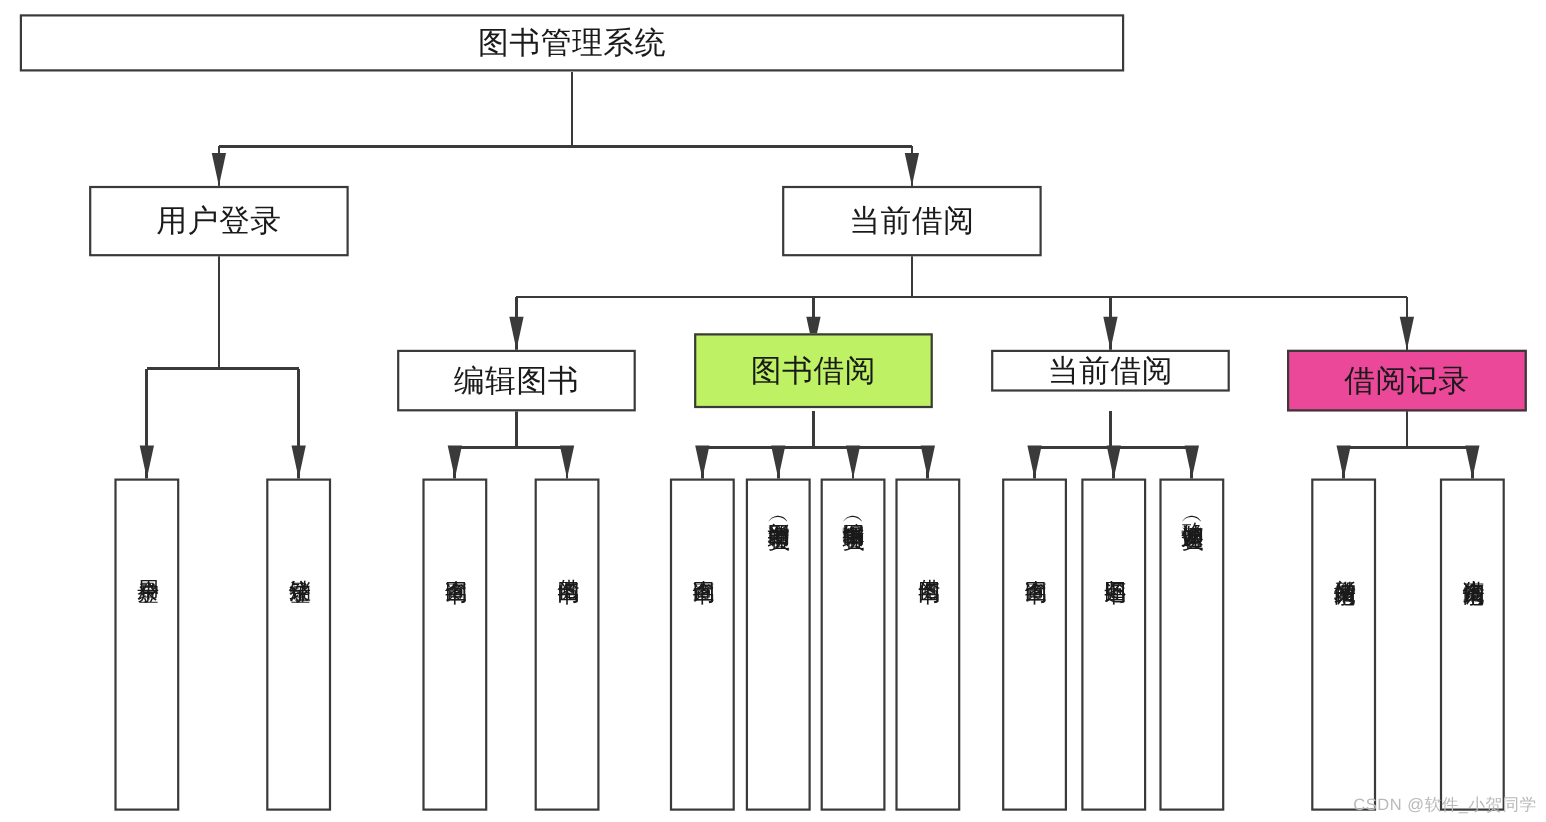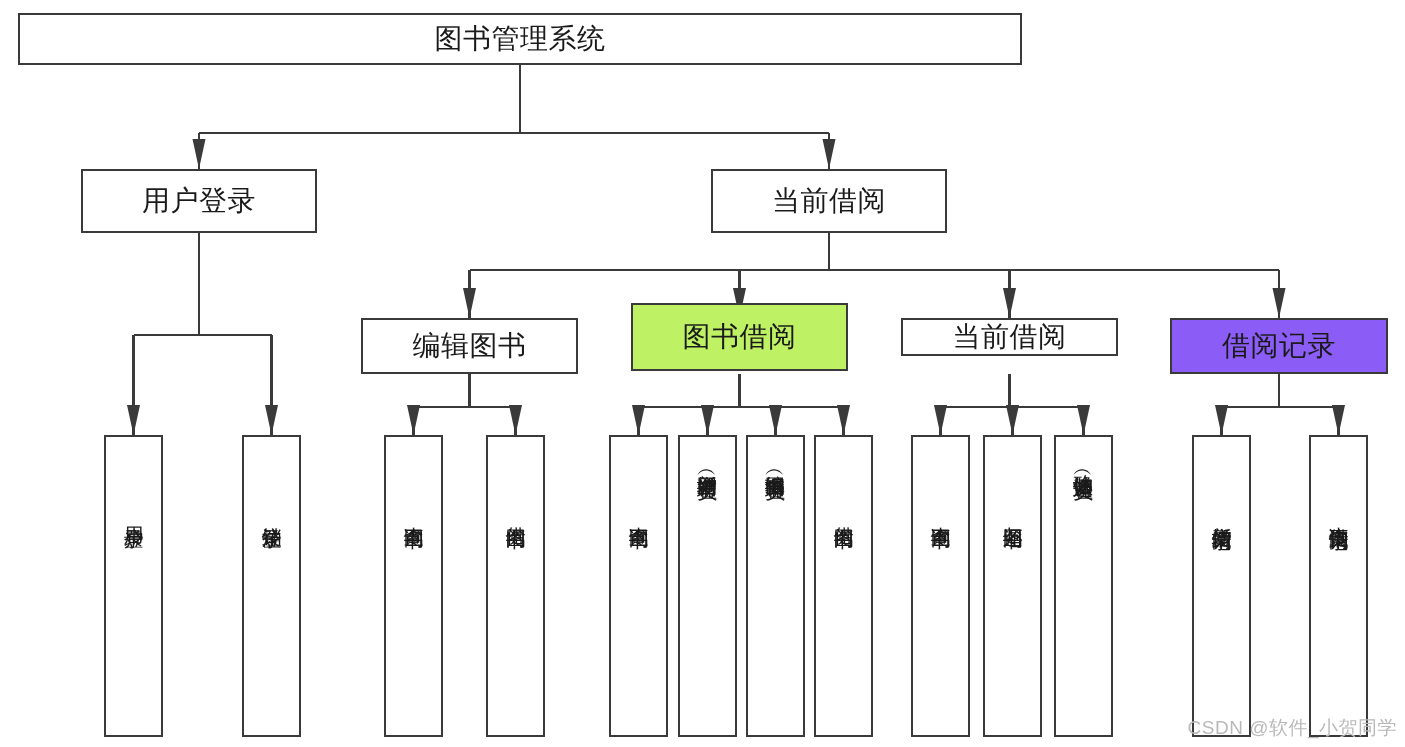--- a/index.html
+++ b/index.html
@@ -61,21 +61,21 @@
   .node.leaf.tall-text {
     padding-top: 22px;
   }
   .node.leaf.tall-text .node-label {
     line-height: 1.2;
   }
   #watermark {
     position: absolute;
     right: 8px;
     bottom: 6px;
-    font-size: 19px;
+    font-size: 15px;
     color: #b9b9b9;
     white-space: nowrap;
     letter-spacing: 0.5px;
     text-align: center;
   }
 </style>
 </head>
 <body>
 
 <div id="canvas">
@@ -145,21 +145,21 @@
       </div>
       <div class="node" style="left: 361px; top: 318px; width: 217px; height: 56px; border-color: rgb(58, 58, 58); background: rgb(255, 255, 255);">
         <span class="node-label" style="color: rgb(26, 26, 26);">编辑图书</span>
       </div>
       <div class="node" style="left: 631px; top: 303px; width: 217px; height: 68px; border-color: rgb(58, 58, 58); background: #bef264;">
         <span class="node-label" style="color: rgb(26, 26, 26);">图书借阅</span>
       </div>
       <div class="node" style="left: 901px; top: 318px; width: 217px; height: 38px; border-color: rgb(58, 58, 58); background: rgb(255, 255, 255);">
         <span class="node-label" style="color: rgb(26, 26, 26);">当前借阅</span>
       </div>
-      <div class="node" style="left: 1170px; top: 318px; width: 218px; height: 56px; border-color: rgb(58, 58, 58); background: #8b5cf6;">
+      <div class="node" style="left: 1170px; top: 318px; width: 218px; height: 56px; border-color: rgb(58, 58, 58); background: #ec4899;">
         <span class="node-label" style="color: rgb(26, 26, 26);">借阅记录</span>
       </div>
       <div class="node leaf" style="left: 104px; top: 435px; width: 59px; height: 302px; border-color: rgb(58, 58, 58); background: rgb(255, 255, 255);">
         <span class="node-label" style="color: rgb(26, 26, 26);">用户登录</span>
       </div>
       <div class="node leaf" style="left: 242px; top: 435px; width: 59px; height: 302px; border-color: rgb(58, 58, 58); background: rgb(255, 255, 255);">
         <span class="node-label" style="color: rgb(26, 26, 26);">注销登录</span>
       </div>
       <div class="node leaf" style="left: 384px; top: 435px; width: 59px; height: 302px; border-color: rgb(58, 58, 58); background: rgb(255, 255, 255);">
         <span class="node-label" style="color: rgb(26, 26, 26);">查询图书</span>

